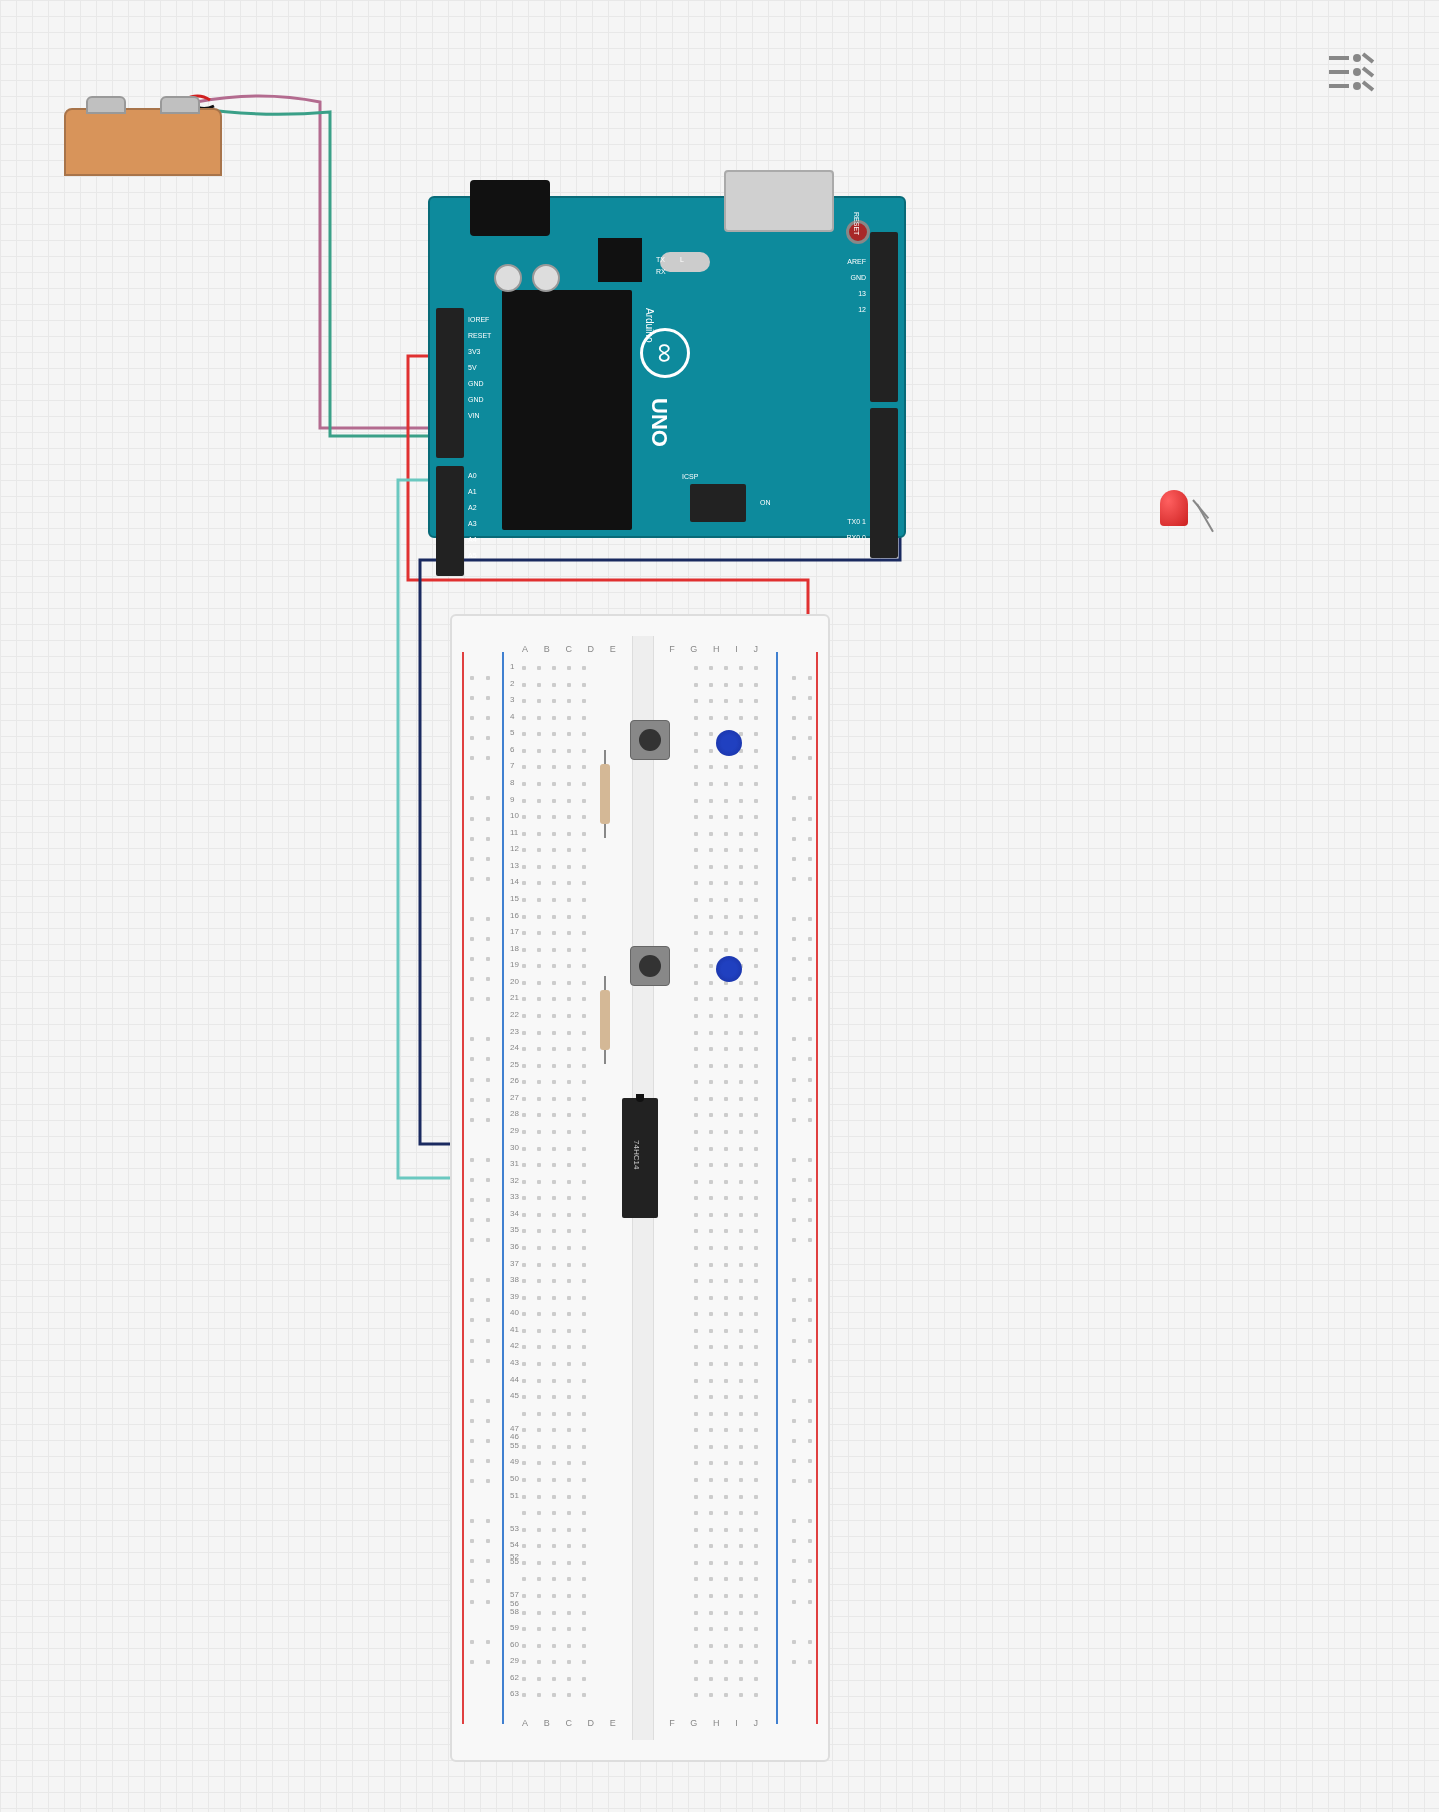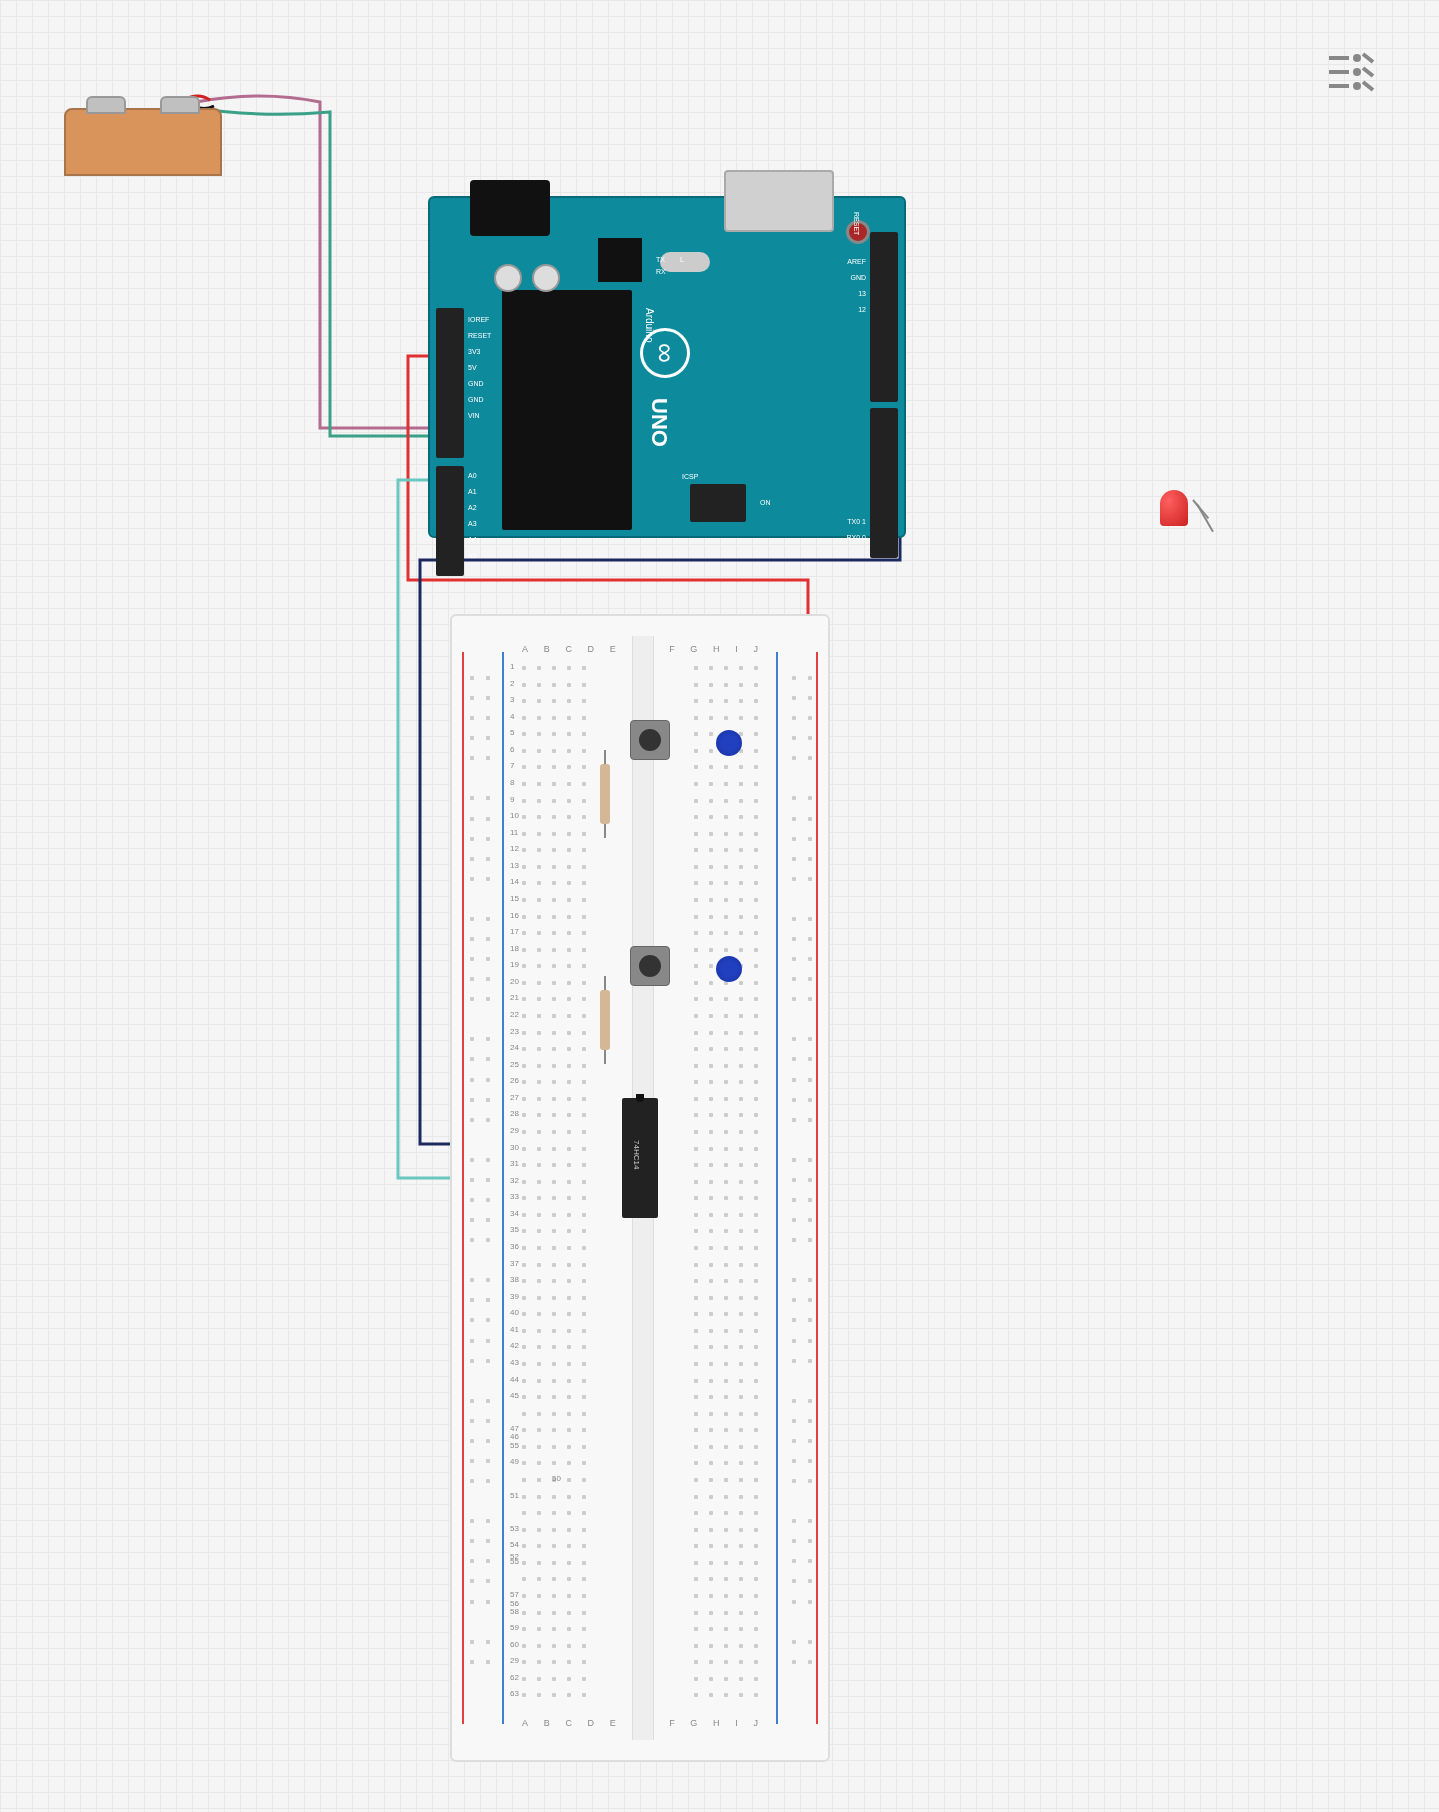--- a/index.html
+++ b/index.html
@@ -1442,21 +1442,21 @@
     <div class="bb-row-num" style="top: 692.286px;">40</div>
     <div class="bb-row-num" style="top: 708.857px;">41</div>
     <div class="bb-row-num" style="top: 725.429px;">42</div>
     <div class="bb-row-num" style="top: 742px;">43</div>
     <div class="bb-row-num" style="top: 758.571px;">44</div>
     <div class="bb-row-num" style="top: 775.143px;">45</div>
     <div class="bb-row-num" style="top: 816px;">46</div>
     <div class="bb-row-num" style="top: 808.286px;">47</div>
     <div class="bb-row-num" style="top: 824.857px;">55</div>
     <div class="bb-row-num" style="top: 841.429px;">49</div>
-    <div class="bb-row-num" style="top: 858px; margin-left: 42px;">50</div>
+    <div class="bb-row-num" style="top: 858px;">50</div>
     <div class="bb-row-num" style="top: 874.571px;">51</div>
     <div class="bb-row-num" style="top: 936px;">52</div>
     <div class="bb-row-num" style="top: 907.714px;">53</div>
     <div class="bb-row-num" style="top: 924.286px;">54</div>
     <div class="bb-row-num" style="top: 940.857px;">55</div>
     <div class="bb-row-num" style="top: 983px;">56</div>
     <div class="bb-row-num" style="top: 974px;">57</div>
     <div class="bb-row-num" style="top: 990.571px;">58</div>
     <div class="bb-row-num" style="top: 1007.14px;">59</div>
     <div class="bb-row-num" style="top: 1023.71px;">60</div>

